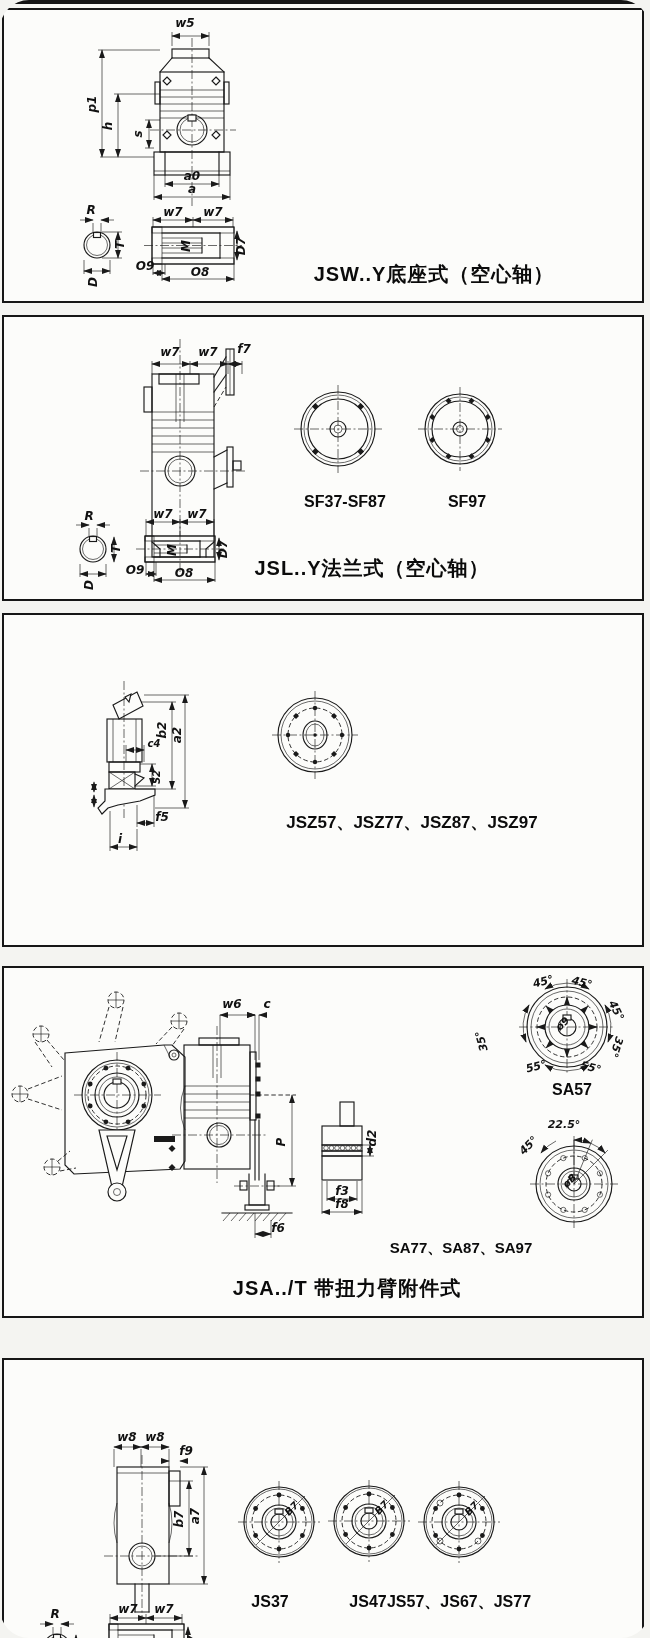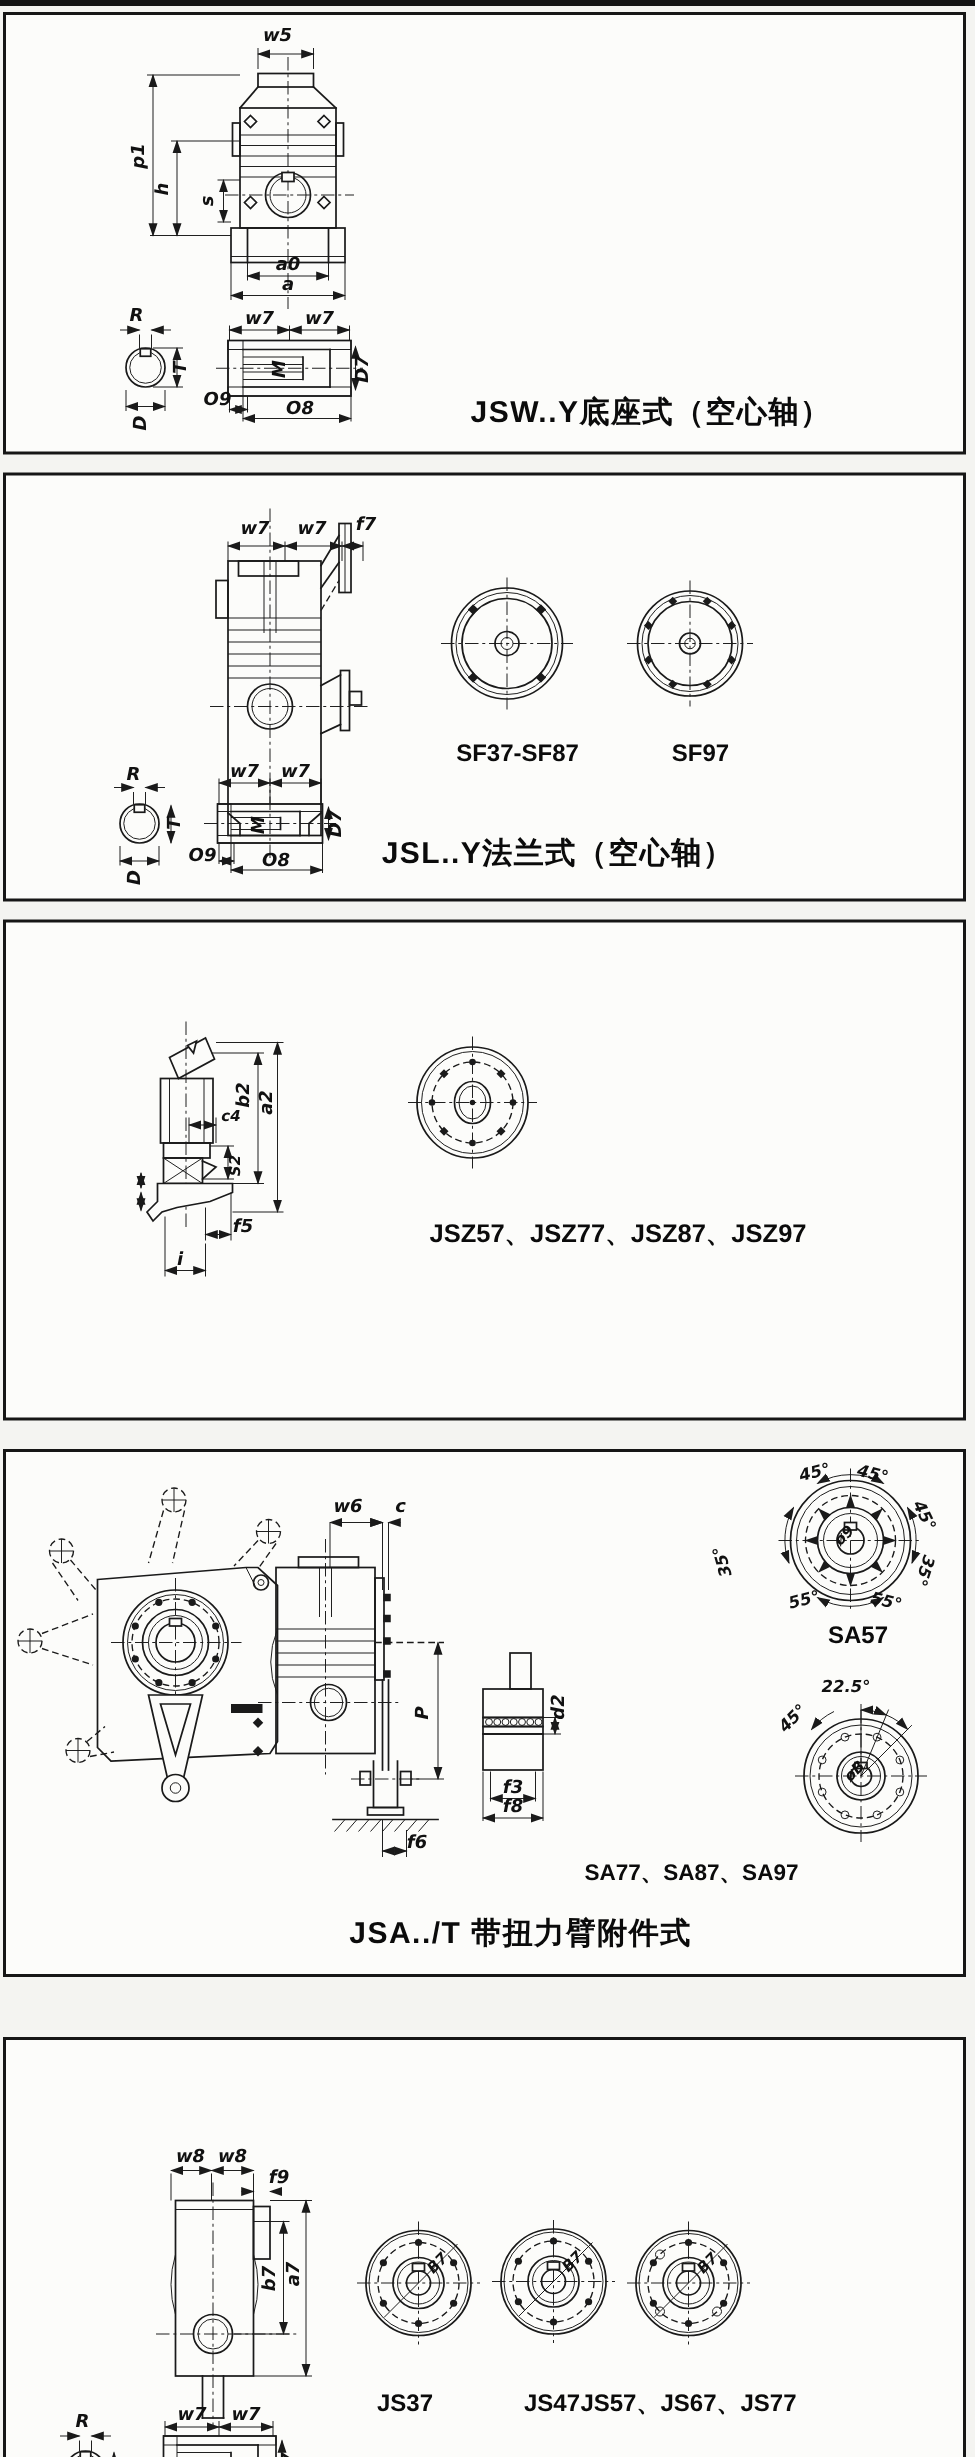--- a/index.html
+++ b/index.html
@@ -1,17 +1,17 @@
 <!DOCTYPE html>
 <html><head>
 <meta charset="utf-8">
 <style>
   html,body{margin:0;padding:0;background:#f4f4f1;}
   #page{position:relative;width:650px;height:1638px;background:#f4f4f1;overflow:hidden;
-        font-family:"Liberation Sans",sans-serif;}
+        font-family:"Liberation Sans",sans-serif;border-radius:29px;}
   #topbar{position:absolute;left:0;top:0;width:650px;height:4px;background:#131313;}
   .panel{position:absolute;left:2px;width:642px;border:2px solid #161616;background:#fcfcfa;box-sizing:border-box;}
   .psvg{display:block;width:100%;height:100%;}
   .ln{stroke:#1a1a1a;fill:none;stroke-width:1.15;stroke-linecap:square;}
   .thn{stroke:#1a1a1a;fill:none;stroke-width:.65;}
   .cl{stroke:#1a1a1a;fill:none;stroke-width:.65;stroke-dasharray:9 2.5 2 2.5;}
   .dsh{stroke:#1a1a1a;fill:none;stroke-width:.9;stroke-dasharray:4.5 2.6;}
   .fl{fill:#1a1a1a;stroke:none;}
   .wh{fill:#fcfcfa;}
   .dim{font:italic bold 12px "DejaVu Sans",sans-serif;fill:#111;}

